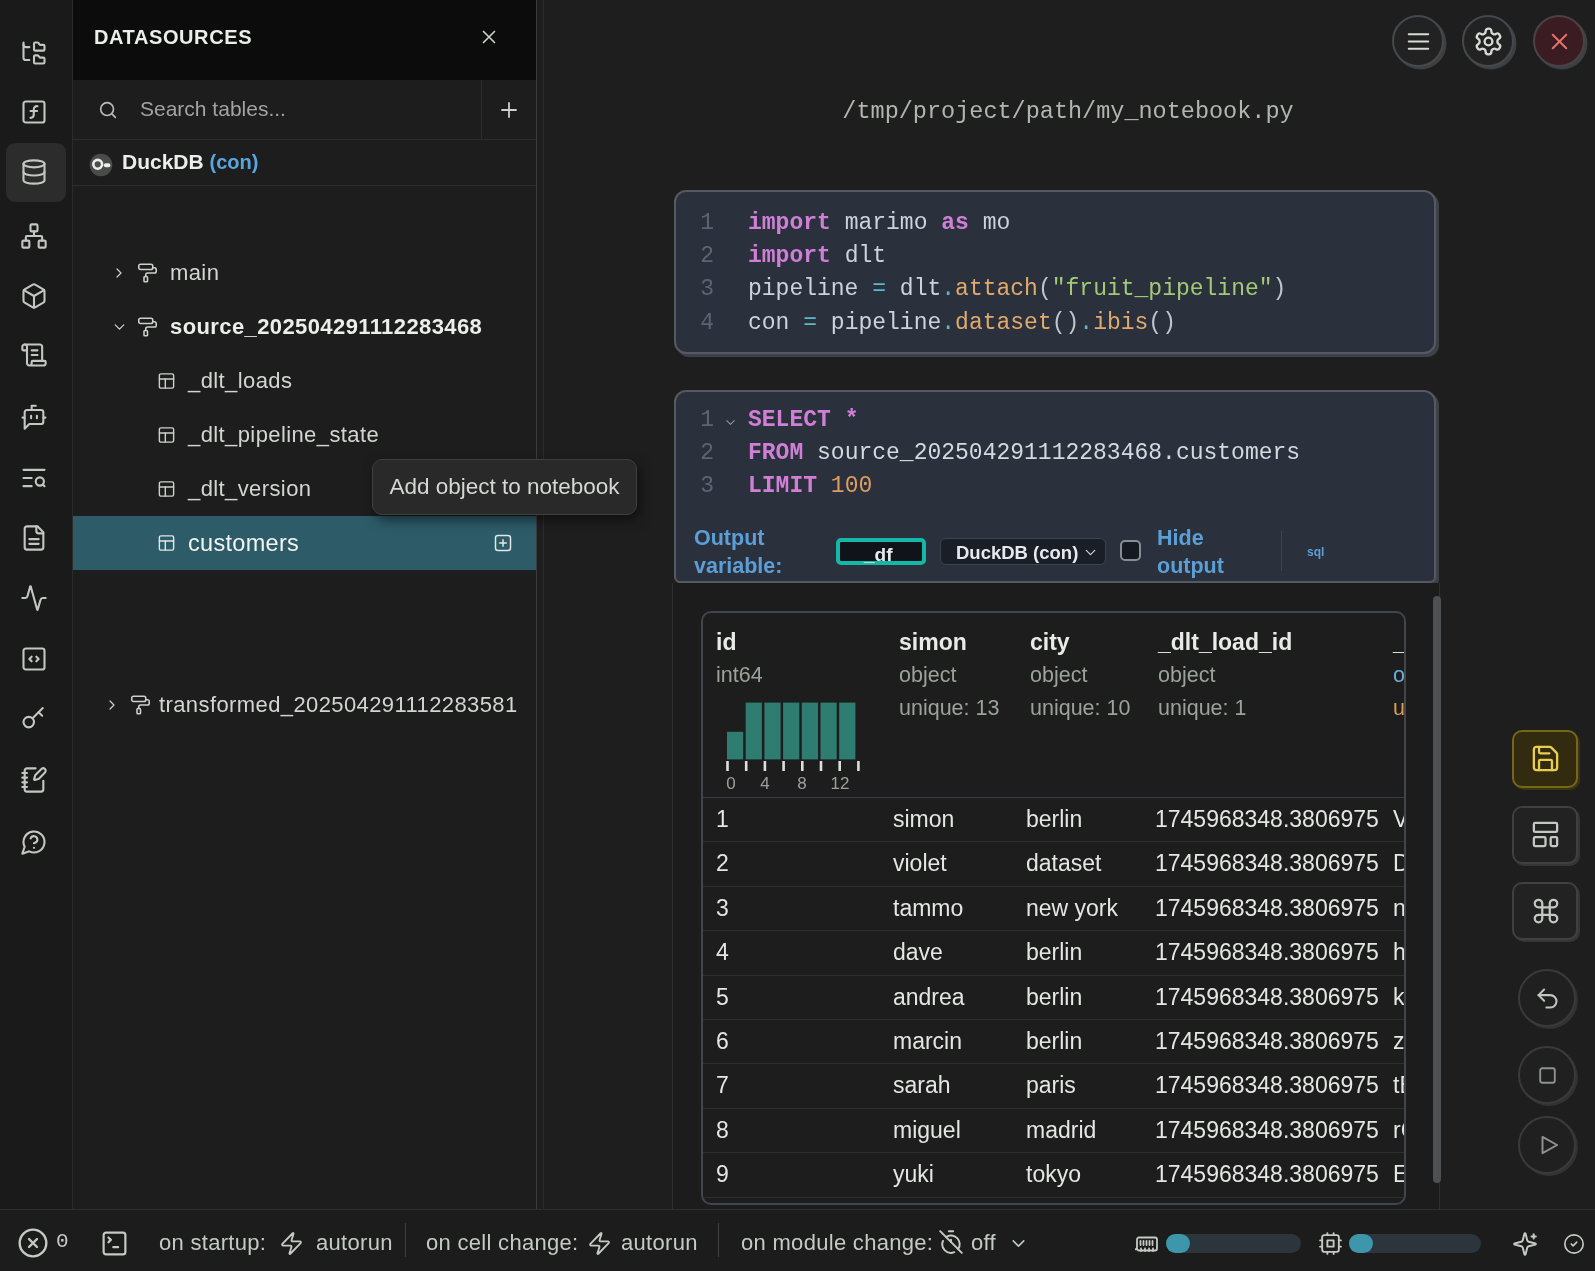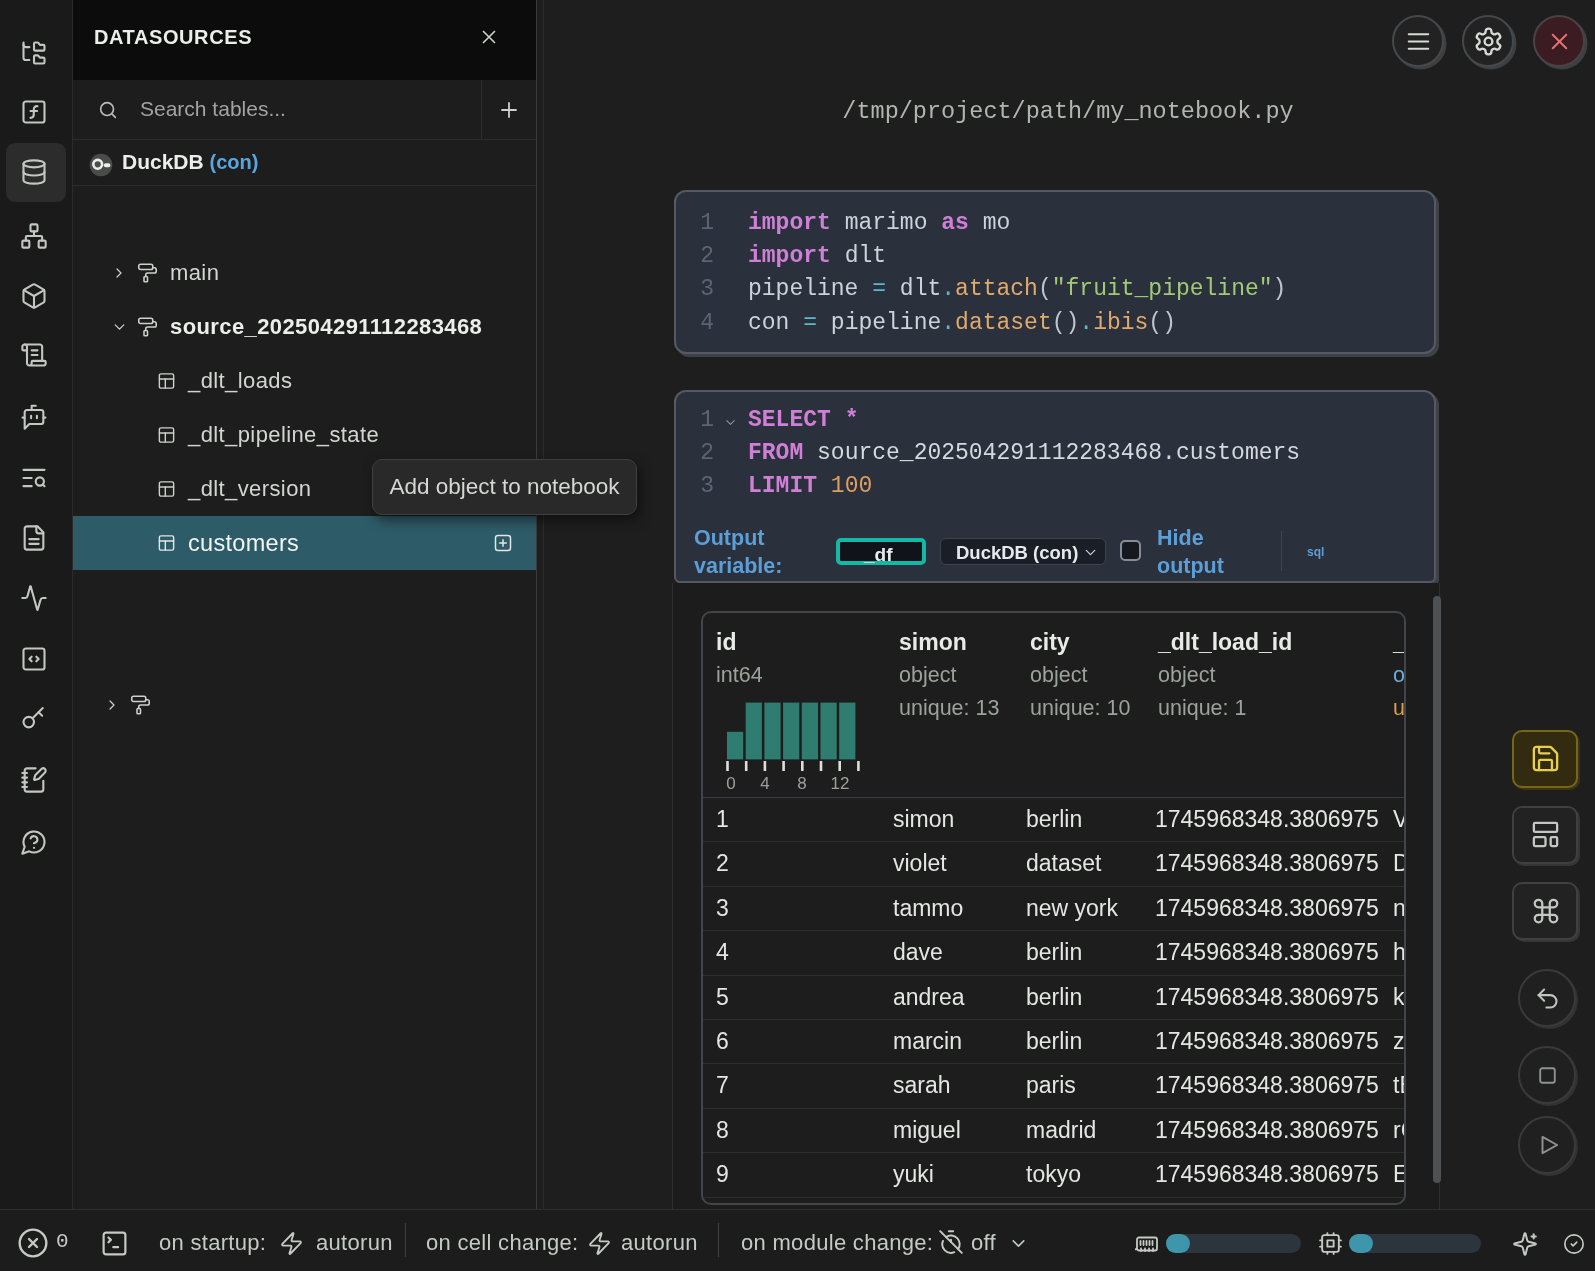--- a/index.html
+++ b/index.html
@@ -230,20 +230,21 @@
   </div>
   <div class="row" style="top:678px">
     <svg class="ticon" style="left:31px" width="16" height="16" viewBox="0 0 24 24">
         <path class="ic" stroke-width="2.4" d="m9 6 6 6-6 6"></path>
       </svg>
     <svg class="ticon" style="left:57px" width="21" height="21" viewBox="0 0 24 24">
         <rect class="ic" stroke-width="2" x="2" y="2" width="16" height="6" rx="2"></rect>
         <path class="ic" stroke-width="2" d="M10 16v-2a2 2 0 0 1 2-2h8a2 2 0 0 0 2-2V8a2 2 0 0 0-2-2h-2"></path>
         <rect class="ic" stroke-width="2" x="8" y="16" width="4" height="6" rx="1"></rect>
       </svg>
+    <span class="rlbl" style="left:86px">transformed_202504291112283581</span>
   </div>
 </div>
 
 <div class="topbtn" style="left:1392px"></div>
 <svg class="abs" style="left:1404px;top:27px;color:#d8dad8" width="29" height="29" viewBox="0 0 24 24">
     <path class="ic" stroke-width="2.4" d="M4 6h16M4 12h16M4 18h16"></path>
   </svg>
 <div class="topbtn" style="left:1462px"></div>
 <svg class="abs" style="left:1473px;top:26px;color:#d8dad8" width="31" height="31" viewBox="0 0 24 24">
     <path class="ic" stroke-width="1.7" d="M12.22 2h-.44a2 2 0 0 0-2 2v.18a2 2 0 0 1-1 1.73l-.43.25a2 2 0 0 1-2 0l-.15-.08a2 2 0 0 0-2.73.73l-.22.38a2 2 0 0 0 .73 2.73l.15.1a2 2 0 0 1 1 1.72v.51a2 2 0 0 1-1 1.74l-.15.09a2 2 0 0 0-.73 2.73l.22.38a2 2 0 0 0 2.73.73l.15-.08a2 2 0 0 1 2 0l.43.25a2 2 0 0 1 1 1.73V20a2 2 0 0 0 2 2h.44a2 2 0 0 0 2-2v-.18a2 2 0 0 1 1-1.73l.43-.25a2 2 0 0 1 2 0l.15.08a2 2 0 0 0 2.73-.73l.22-.39a2 2 0 0 0-.73-2.73l-.15-.08a2 2 0 0 1-1-1.74v-.5a2 2 0 0 1 1-1.74l.15-.09a2 2 0 0 0 .73-2.73l-.22-.38a2 2 0 0 0-2.73-.73l-.15.08a2 2 0 0 1-2 0l-.43-.25a2 2 0 0 1-1-1.73V4a2 2 0 0 0-2-2z"></path>

